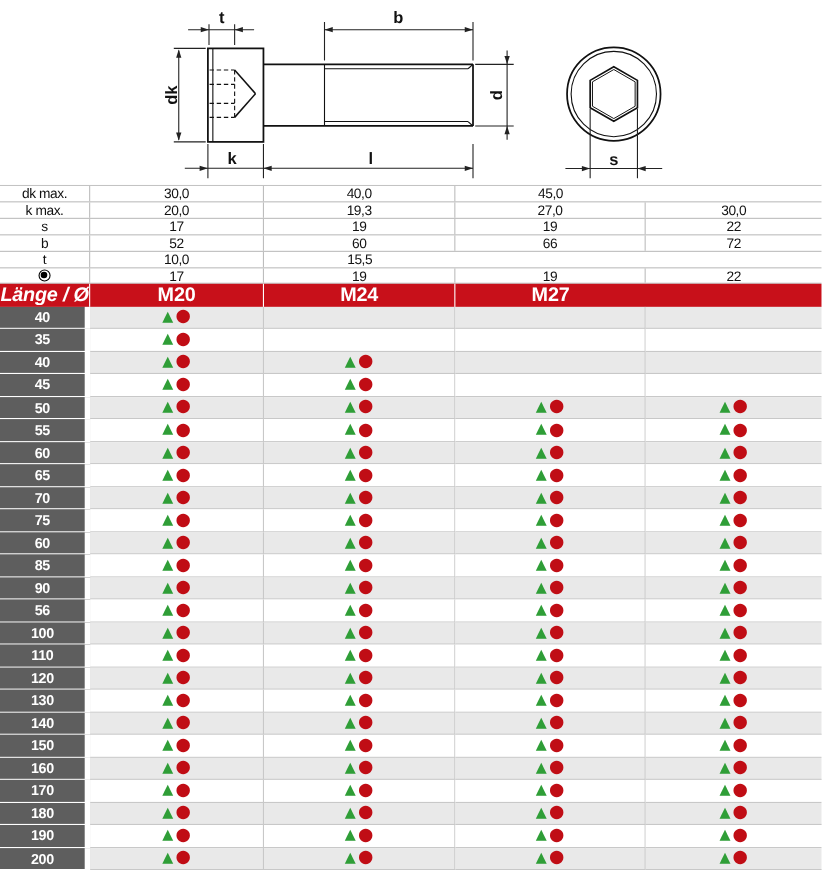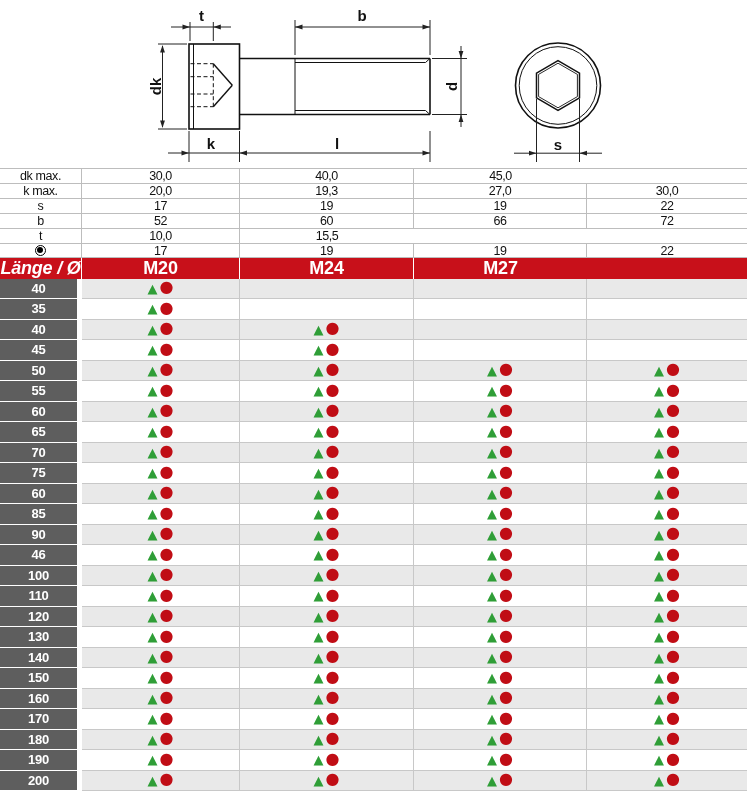--- a/index.html
+++ b/index.html
@@ -390,21 +390,21 @@
       <div class="cell sym-cell">
         <span class="tri">▲</span>
         <span class="dot">●</span>
       </div>
       <div class="cell sym-cell">
         <span class="tri">▲</span>
         <span class="dot">●</span>
       </div>
     </div>
     <div class="row body-row even">
-      <div class="cell len-cell">46</div>
+      <div class="cell len-cell">56</div>
       <div class="cell sym-cell">
         <span class="tri">▲</span>
         <span class="dot">●</span>
       </div>
       <div class="cell sym-cell">
         <span class="tri">▲</span>
         <span class="dot">●</span>
       </div>
       <div class="cell sym-cell">
         <span class="tri">▲</span>

